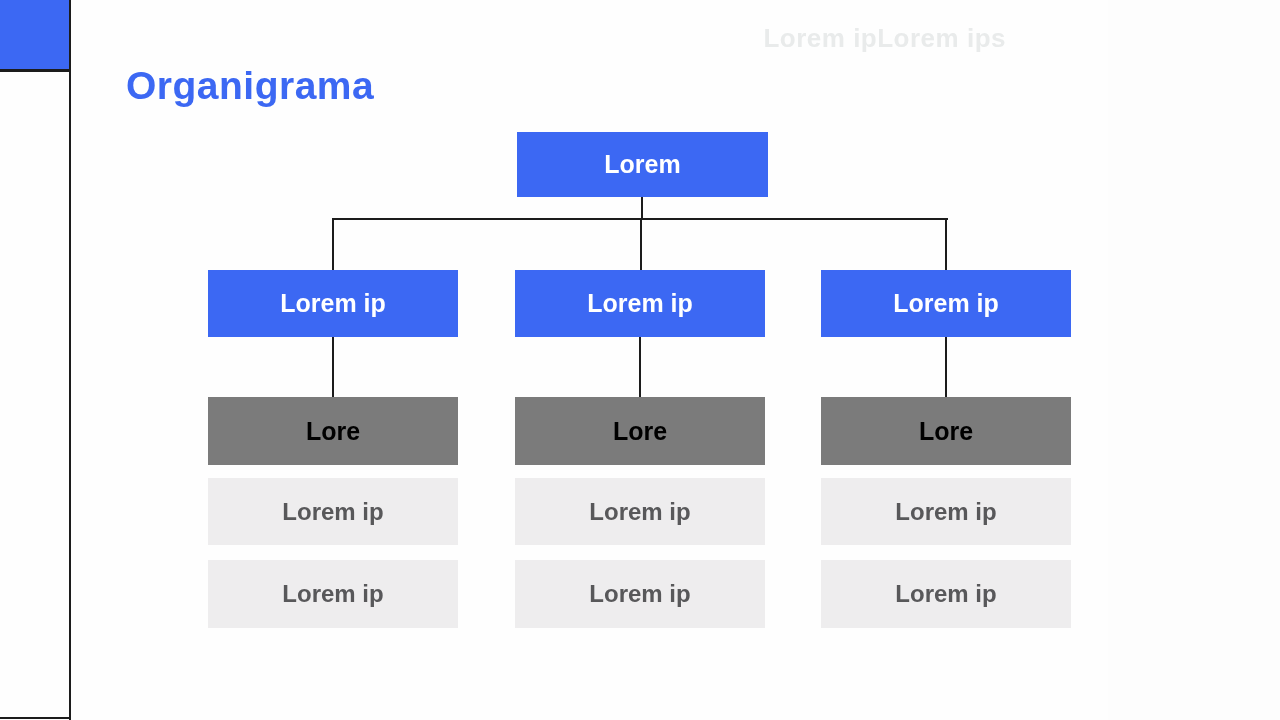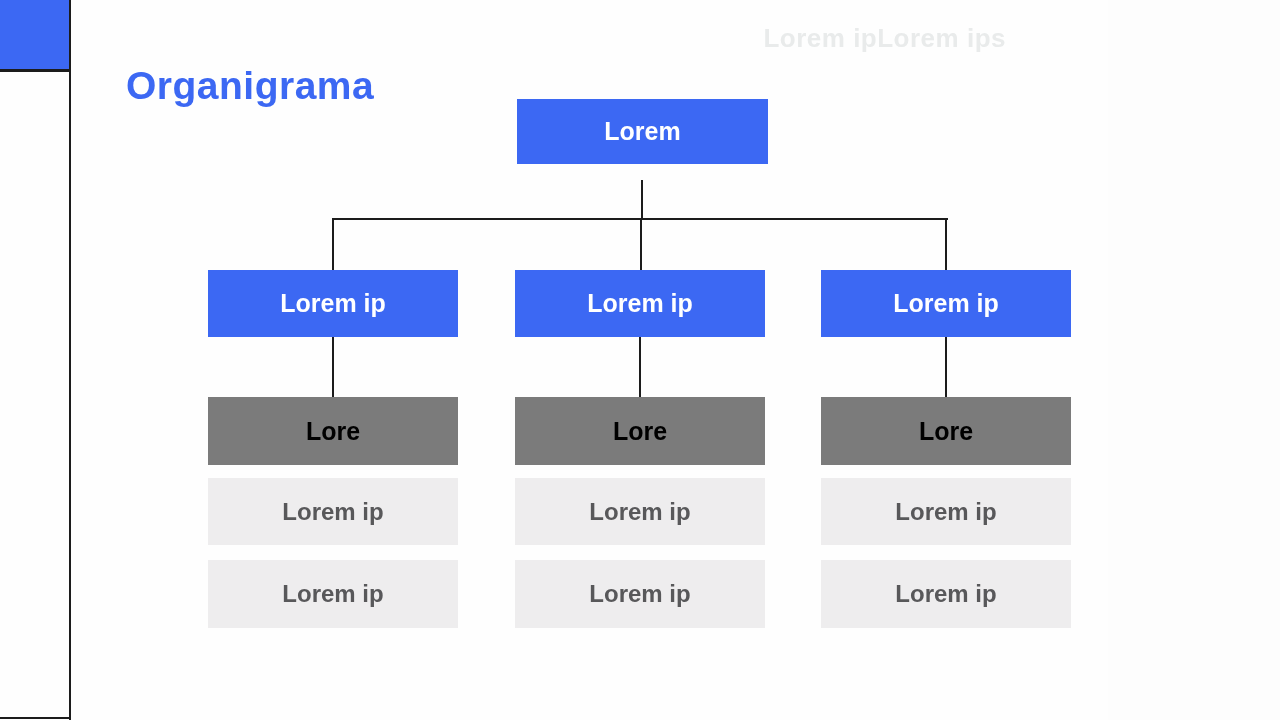--- a/index.html
+++ b/index.html
@@ -69,21 +69,21 @@
     width: 250px;
     display: flex;
     align-items: center;
     justify-content: center;
     font-weight: bold;
     text-align: center;
   }
   .node.blue  { background: var(--accent, #3c68f3); color: #ffffff; font-size: 25px; }
   .node.gray  { background: var(--gray, #7b7b7b);  color: #000000; font-size: 25px; }
   .node.light { background: var(--light, #eeedee); color: var(--lightText, #58585a); font-size: 24px; }
-  .node.root  { left: 517px; top: 99px; width: 251px; height: 65px; }
+  .node.root  { left: 517px; top: 132px; width: 251px; height: 65px; }
   .row-manager { top: 270px; height: 67px; }
   .row-lead    { top: 397px; height: 68px; }
   .row-m1      { top: 478px; height: 67px; }
   .row-m2      { top: 560px; height: 68px; }
   .col-0 { left: 208px; }
   .col-1 { left: 515px; }
   .col-2 { left: 821px; }
 </style>
 </head>
 <body>

